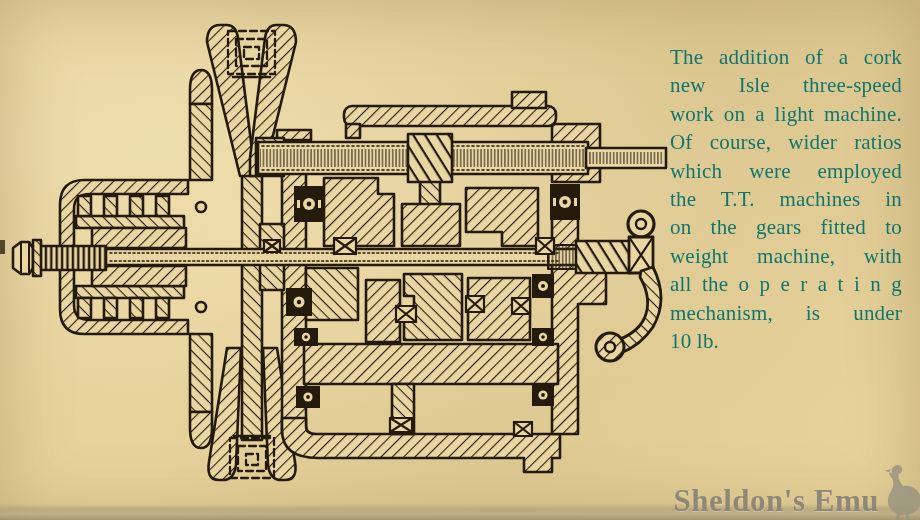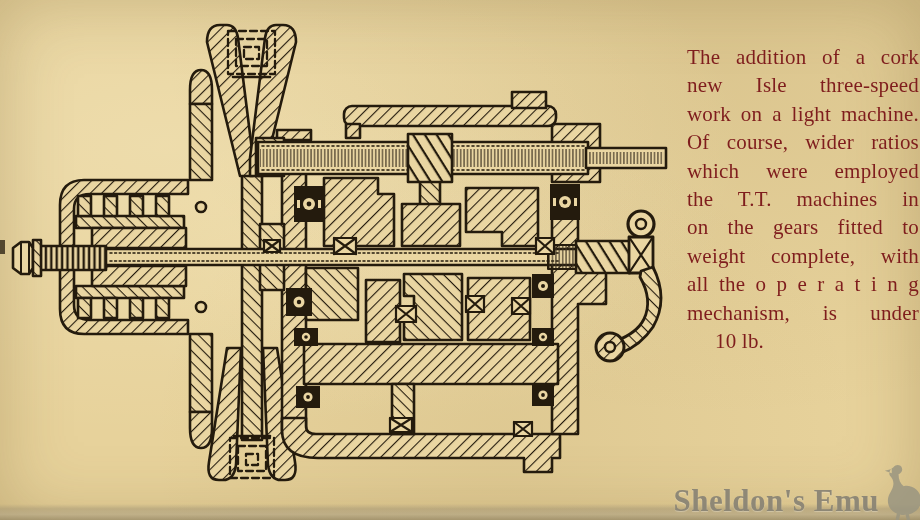--- a/index.html
+++ b/index.html
@@ -9,26 +9,26 @@
     background-image:
       radial-gradient(ellipse at 18% 28%, rgba(255,246,214,.28), transparent 55%),
       radial-gradient(ellipse at 78% 12%, rgba(120,92,40,.10), transparent 55%),
       radial-gradient(ellipse at 55% 85%, rgba(120,92,40,.08), transparent 50%),
       radial-gradient(ellipse at 45% 50%, rgba(255,241,202,.18), transparent 45%);
     box-shadow: inset 0 0 70px rgba(108,84,34,.28);
     font-family:"Liberation Serif","DejaVu Serif",serif;
   }
   .figure{position:absolute;left:0;top:0;}
   .text-col{
-    position:absolute;left:687px;top:43px;width:232px;
-    font-size:21px;line-height:28.4px;color:#7f1d1d;
+    position:absolute;left:670px;top:43px;width:232px;
+    font-size:21px;line-height:28.4px;color:#0f766e;
     letter-spacing:.2px;
   }
   .text-col .line{text-align:justify;text-align-last:justify;white-space:normal;}
-  .text-col .line:last-child{text-align-last:left;margin-left:28px;}
+  .text-col .line:last-child{text-align-last:left;}
   .edge-band{
     position:absolute;left:0;right:0;bottom:0;height:16px;
     background:linear-gradient(180deg, rgba(150,138,110,0) 0%, rgba(150,138,110,.40) 30%,
                rgba(172,161,134,.55) 65%, rgba(128,117,90,.55) 100%);
   }
   .watermark{
     position:absolute;right:-5px;bottom:-3px;display:flex;align-items:flex-end;
     color:#8b8575;opacity:.95;
   }
   .wm-text{
@@ -263,21 +263,21 @@
 </svg>
 
 <div class="text-col">
     <div class="line">The addition of a cork</div>
     <div class="line">new Isle three-speed</div>
     <div class="line">work on a light machine.</div>
     <div class="line">Of course, wider ratios</div>
     <div class="line">which were employed</div>
     <div class="line">the T.T. machines in</div>
     <div class="line">on the gears fitted to</div>
-    <div class="line">weight complete, with</div>
+    <div class="line">weight machine, with</div>
     <div class="line">all the o p e r a t i n g</div>
     <div class="line">mechanism, is under</div>
     <div class="line">10 lb.</div>
   </div>
 
 <div class="edge-band"></div>
 
 <div class="watermark">
   <span class="wm-text">Sheldon's Emu</span>
   <svg class="emu" viewBox="0 0 52 70">

